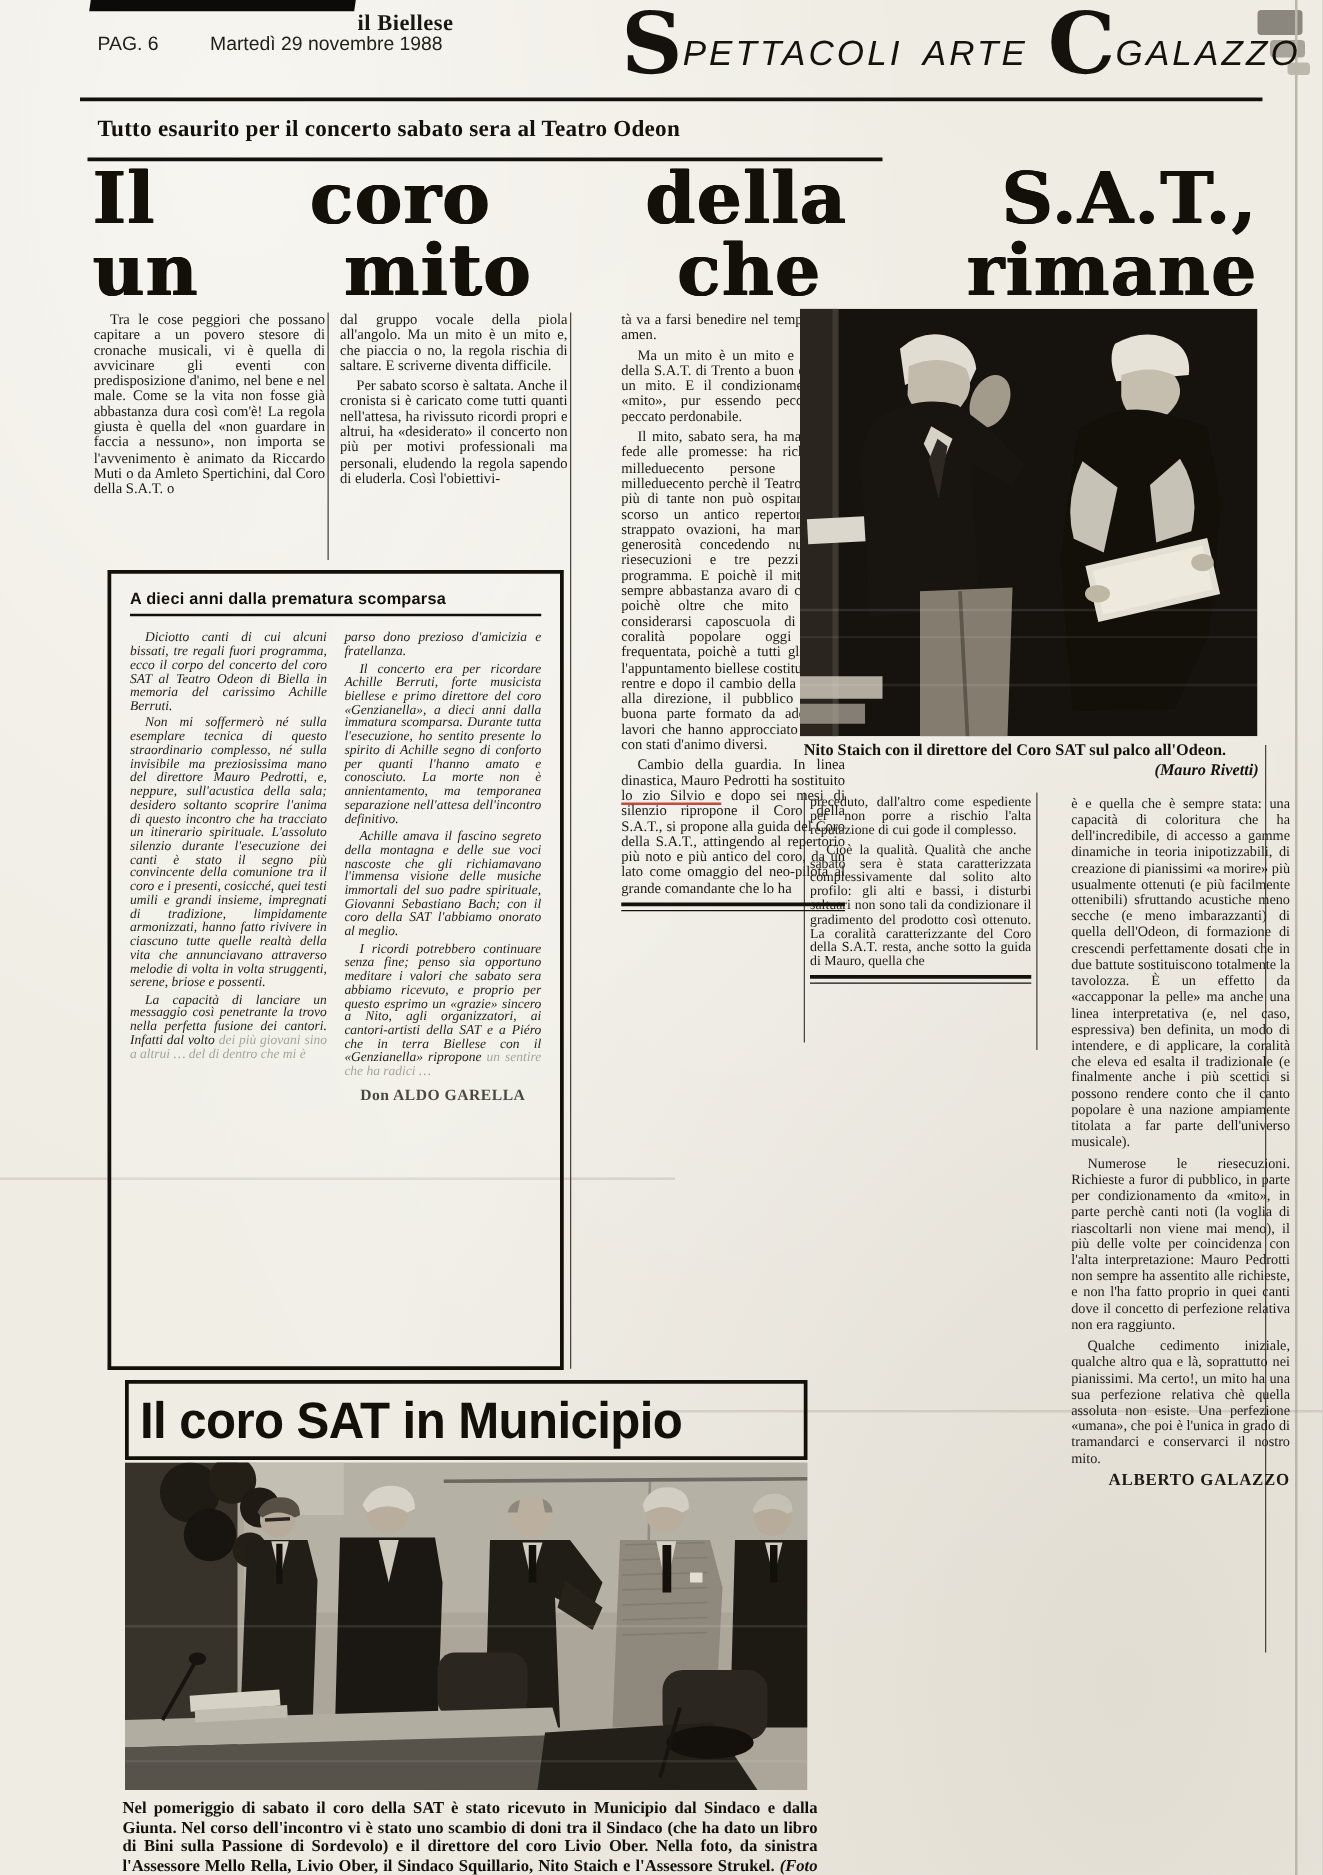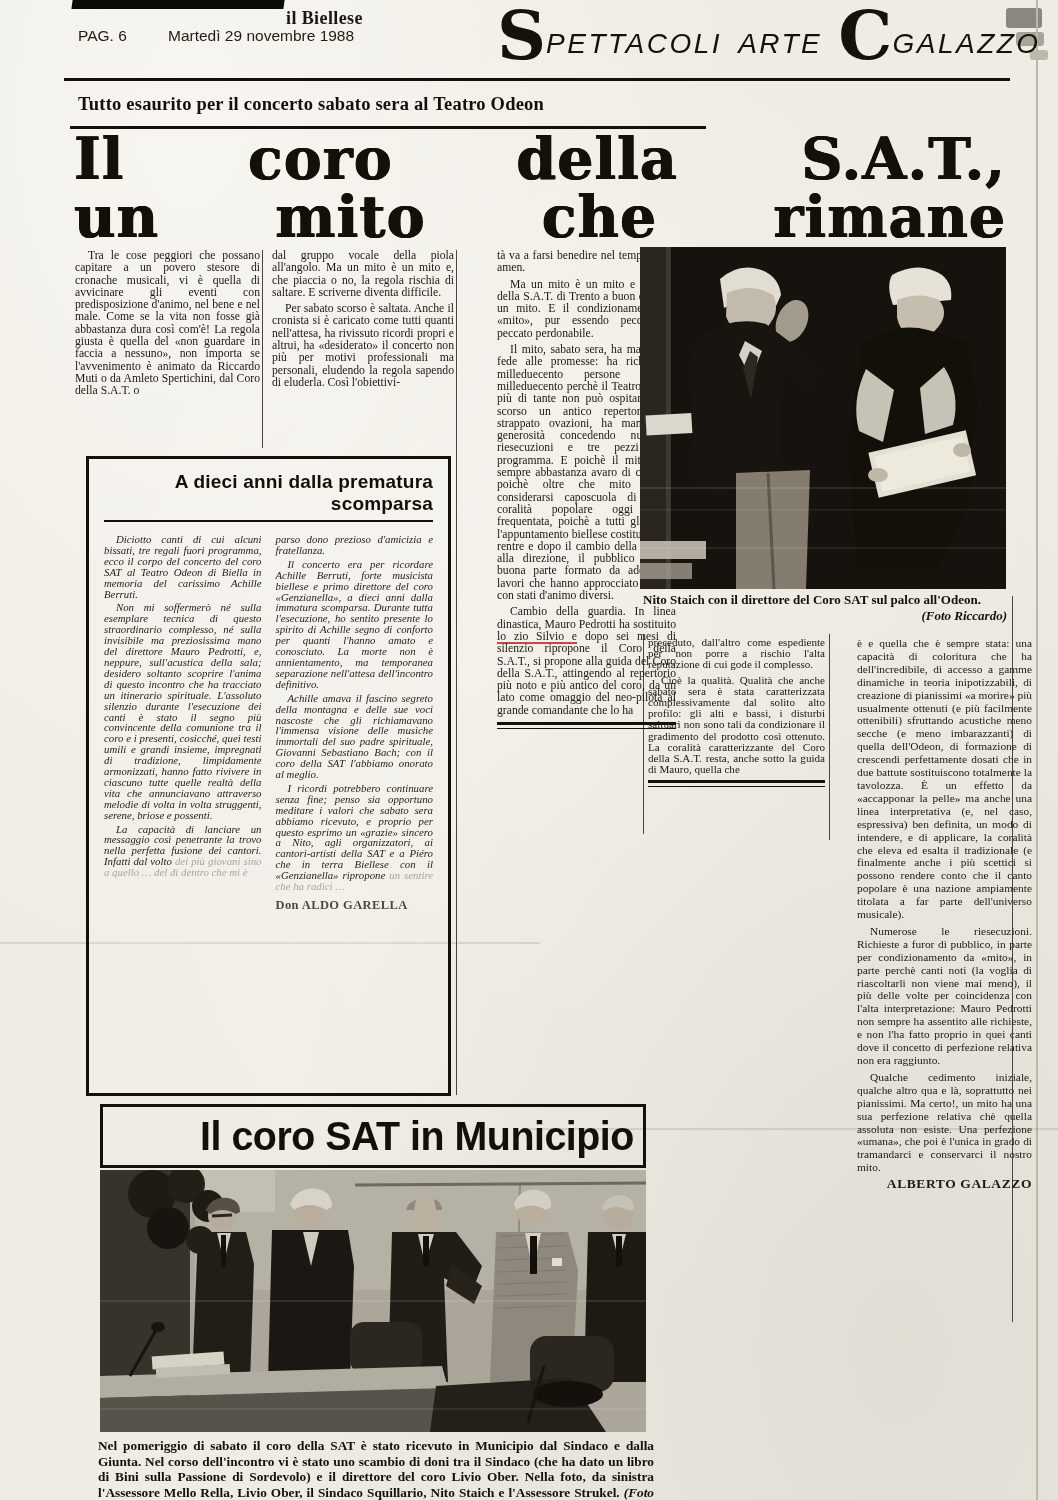--- a/index.html
+++ b/index.html
@@ -34,33 +34,33 @@
   .dense{font-size:11.1px;line-height:11.2px;}
   .endrule{border-top:3px solid #14110c;border-bottom:1.5px solid #14110c;height:3px;margin-top:5px;}
   .byline{font-weight:bold;font-size:13.5px;letter-spacing:.6px;text-align:right;margin-top:8px;text-indent:0;}
   .red-mark{text-decoration:underline;text-decoration-color:rgba(186,47,36,.85);
     text-decoration-thickness:2.2px;text-underline-offset:2px;}
   .caption{font-weight:bold;font-size:13px;line-height:16px;color:#14110c;}
   .caption .credit{font-weight:bold;font-style:italic;display:block;text-align:right;}
   
   .box{border:3px solid #131009;background:rgba(255,255,255,.12);}
   .box-inner{padding:12px 15px 8px;}
-  .box-kicker{font-family:"Liberation Sans",sans-serif;font-weight:bold;font-size:19px;
-    letter-spacing:.2px;border-bottom:2px solid #131009;padding-bottom:5px;color:#131009;text-align:right;}
+  .box-kicker{font-family:"Liberation Sans",sans-serif;font-weight:bold;font-size:13px;
+    letter-spacing:.2px;border-bottom:2px solid #131009;padding-bottom:5px;color:#131009;}
   .box-headline{font-family:"Liberation Sans",sans-serif;font-weight:bold;font-size:31px;
     letter-spacing:.5px;margin-top:12px;padding-bottom:9px;border-bottom:2.5px solid #131009;
     color:#131009;transform-origin:left;}
   .box-cols{display:flex;gap:14px;margin-top:12px;}
   .box-col{flex:1;font-style:italic;font-size:10.8px;line-height:10.9px;text-align:justify;color:#201c16;}
   .box-col p{margin:0 0 3px;text-indent:12px;}
   .faded{opacity:.38;filter:blur(.4px);}
-  .signature{font-weight:bold;font-size:12.5px;letter-spacing:.4px;text-align:left;
+  .signature{font-weight:bold;font-size:12.5px;letter-spacing:.4px;text-align:center;
     margin-top:8px;opacity:.8;font-style:normal;}
   
-  .muni-box{border:3px solid #131009;display:flex;align-items:center;justify-content:flex-end;}
+  .muni-box{border:3px solid #131009;display:flex;align-items:center;justify-content:flex-start;}
   .muni-headline{font-family:"Liberation Sans",sans-serif;font-weight:bold;font-size:41px;
     letter-spacing:-.5px;color:#131009;transform:scaleX(.96);white-space:nowrap;}
   .caption2{font-weight:bold;font-size:13.3px;line-height:15.6px;text-align:justify;color:#14110c;}
   .caption2 .credit2{font-style:italic;}
   
   .vrule{background:#4a463e;width:1px;}
   .smudge{background:#0c0b09;}
   .crease{background:rgba(110,104,92,.18);height:2px;}
   .photo svg{display:block;}
 </style>
@@ -177,33 +177,33 @@
       <ellipse cx="238" cy="228" rx="10" ry="7" fill="#bfb7a6"></ellipse>
       <ellipse cx="322" cy="203" rx="9" ry="7" fill="#bfb7a6"></ellipse>
 
       <rect y="240" width="366" height="2" fill="#ffffff" opacity=".10"></rect>
       <rect y="262" width="366" height="1.5" fill="#ffffff" opacity=".08"></rect>
       <rect y="300" width="366" height="2" fill="#ffffff" opacity=".08"></rect>
     </svg>
   </div>
   <div class="abs caption" style="left:643px;top:592px;width:364px;">
     <span>Nito Staich con il direttore del Coro SAT sul palco all'Odeon.</span>
-    <span class="credit">(Foto Riccardo)</span>
+    <span class="credit">(Mauro Rivetti)</span>
   </div>
 
   <div class="abs box" style="left:86px;top:456px;width:359px;height:634px;">
     <div class="box-inner">
       <div class="box-kicker">A dieci anni dalla prematura scomparsa</div>
       <div class="box-cols">
         <div class="box-col">
           <div class="plist">
               <p>Diciotto canti di cui alcuni bissati, tre regali fuori programma, ecco il corpo del concerto del coro SAT al Teatro Odeon di Biella in memoria del carissimo Achille Berruti.</p>
               <p>Non mi soffermerò né sulla esemplare tecnica di questo straordinario complesso, né sulla invisibile ma preziosissima mano del direttore Mauro Pedrotti, e, neppure, sull'acustica della sala; desidero soltanto scoprire l'anima di questo incontro che ha tracciato un itinerario spirituale. L'assoluto silenzio durante l'esecuzione dei canti è stato il segno più convincente della comunione tra il coro e i presenti, cosicché, quei testi umili e grandi insieme, impregnati di tradizione, limpidamente armonizzati, hanno fatto rivivere in ciascuno tutte quelle realtà della vita che annunciavano attraverso melodie di volta in volta struggenti, serene, briose e possenti.</p>
             </div>
-          <p><span>La capacità di lanciare un messaggio così penetrante la trovo nella perfetta fusione dei cantori. Infatti dal volto </span><span class="faded">dei più giovani sino a quello … del di dentro che mi è</span></p>
+          <p><span>La capacità di lanciare un messaggio così penetrante la trovo nella perfetta fusione dei cantori. Infatti dal volto </span><span class="faded">dei più giovani sino a altrui … del di dentro che mi è</span></p>
         </div>
         <div class="box-col cont">
           <div class="plist">
               <p>parso dono prezioso d'amicizia e fratellanza.</p>
               <p>Il concerto era per ricordare Achille Berruti, forte musicista biellese e primo direttore del coro «Genzianella», a dieci anni dalla immatura scomparsa. Durante tutta l'esecuzione, ho sentito presente lo spirito di Achille segno di conforto per quanti l'hanno amato e conosciuto. La morte non è annientamento, ma temporanea separazione nell'attesa dell'incontro definitivo.</p>
               <p>Achille amava il fascino segreto della montagna e delle sue voci nascoste che gli richiamavano l'immensa visione delle musiche immortali del suo padre spirituale, Giovanni Sebastiano Bach; con il coro della SAT l'abbiamo onorato al meglio.</p>
             </div>
           <p><span>I ricordi potrebbero continuare senza fine; penso sia opportuno meditare i valori che sabato sera abbiamo ricevuto, e proprio per questo esprimo un «grazie» sincero a Nito, agli organizzatori, ai cantori-artisti della SAT e a Piéro che in terra Biellese con il «Genzianella» ripropone </span><span class="faded">un sentire che ha radici …</span></p>
           <div class="signature">Don ALDO GARELLA</div>
         </div>

